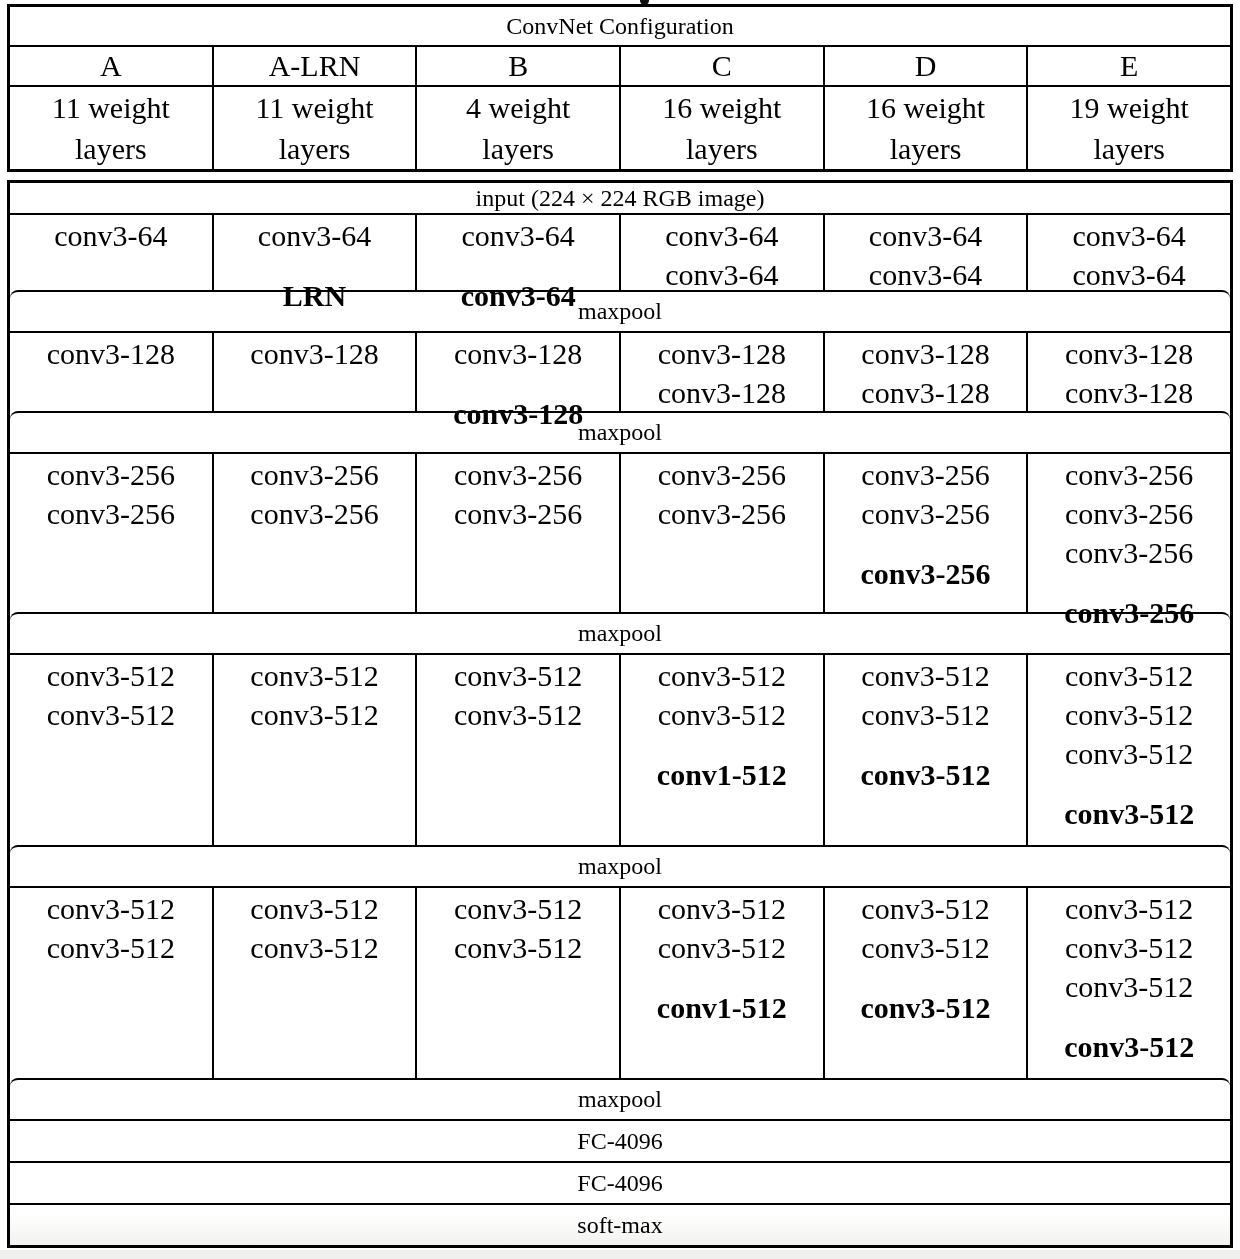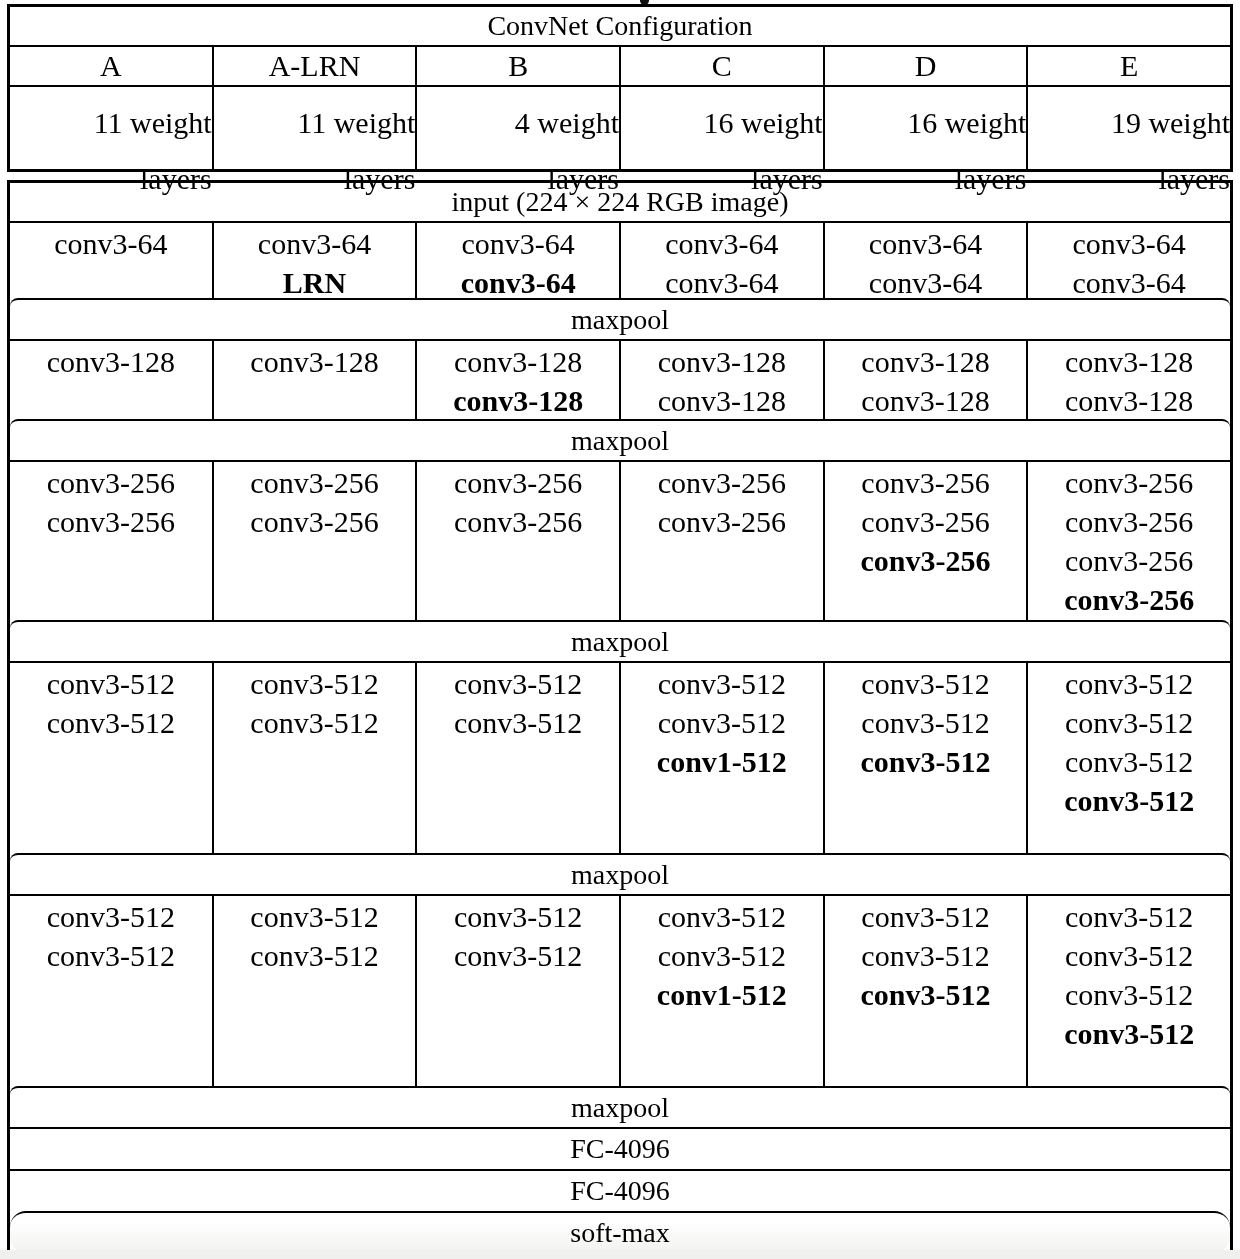--- a/index.html
+++ b/index.html
@@ -5,37 +5,37 @@
   * { margin:0; padding:0; box-sizing:border-box; }
   html,body { width:1240px; height:1259px; background:#ffffff; overflow:hidden; }
   body { font-family:"Liberation Serif","DejaVu Serif",serif; color:#000; position:relative; }
   .wrap { position:absolute; left:7px; top:4px; width:1226px; }
   .tbl { border:3px solid #000; background:#fff; width:100%; }
   .tbl.body-tbl { margin-top:8px; }
   .r { display:flex; border-top:2px solid #000; align-items:stretch; }
   .r:first-child { border-top:none; }
   .c { flex:1 1 0; border-right:2px solid #000; text-align:center; font-size:30px; }
   .c:last-child { border-right:none; }
-  .span-r { display:flex; justify-content:center; align-items:center; font-size:28px; }
+  .span-r { display:flex; justify-content:center; align-items:center; font-size:24px; }
   .title-r { height:38px; }
   .names-r { height:40px; }
   .names-r .c { line-height:38px; }
   .depths-r { height:84px; }
-  .depths-r .ln { line-height:40px; padding-top:16px;text-align:right; }
-  .input-r { height:38px; }
+  .depths-r .ln { line-height:40px; padding-top:1px; }
+  .input-r { height:30px; }
   .mp-r { height:41px;border-radius:8px; }
   .fc-r { height:42px; }
-  .sm-r { height:42px; background:linear-gradient(180deg,#ffffff 20%,#f2f2f0 100%);border-radius:16px; }
+  .sm-r { height:42px; background:linear-gradient(180deg,#ffffff 20%,#f2f2f0 100%); }
   .block-r .c { padding-top:1px; }
   .block-r .ln { line-height:39px; }
   .bh64 { height:77px; }
   .bh128 { height:80px; }
   .bh256 { height:160px; }
   .bh512 { height:192px; }
-  .b { font-weight:bold; }
+  .b { font-weight:bold;margin-top:21px; }
   .foot-strip { position:absolute; left:0; top:1250px; width:1240px; height:9px; background:#f0f0ee; }
   .artifact { position:absolute; left:640px; top:0; width:9px; height:5px; background:#111; border-radius:0 0 5px 5px; }
 </style>
 </head>
 <body>
 
 <div class="artifact"></div>
 
 <div class="wrap">
 

